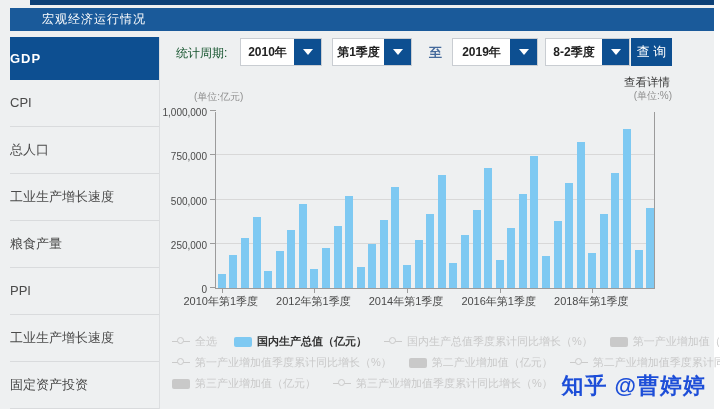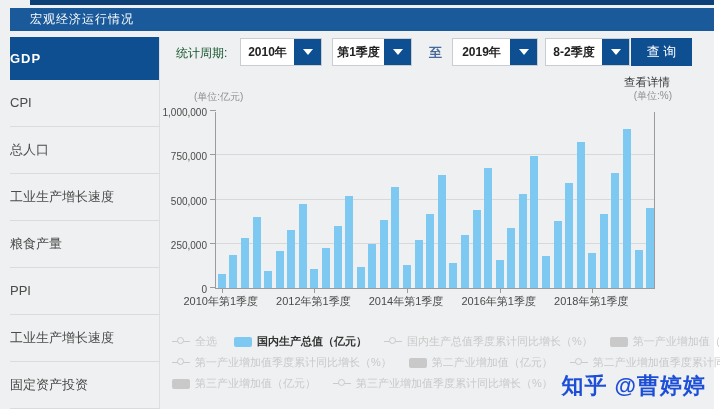--- a/index.html
+++ b/index.html
@@ -9,21 +9,21 @@
     background: #eef0f1;
     font-family: "Liberation Sans", "DejaVu Sans", sans-serif;
     overflow: hidden;
     color: #333;
   }
   .top-strip { position:absolute; left:30px; top:0; width:690px; height:5px; background:#0c4077; }
   .right-edge { position:absolute; right:0; top:0; width:6px; height:409px; background:#ffffff; }
   .titlebar {
     position:absolute; left:10px; top:8px; width:704px; height:23px;
     background:#1a5a9a; color:#fff; font-size:12px; line-height:23px;
-    padding-left:20px; letter-spacing:1px;
+    padding-left:32px; letter-spacing:1px;
   }
   
   .sidebar { position:absolute; left:10px; top:37px; width:150px; border-right:1px solid #dcdee0; }
   .side-item {
     height:47px; line-height:46px; font-size:13px; color:#4a4a4a;
     border-bottom:1px solid #d9dbdd; cursor:pointer; background:transparent;
   }
   .side-item.active {
     height:43px; line-height:43px; background:#0d4f91; color:#ffffff;
     font-weight:bold; border-bottom:none; letter-spacing:1px;
@@ -34,21 +34,21 @@
     position:absolute; top:38px; height:28px; background:#fff; border:1px solid #c9cdd2;
     display:flex; align-items:stretch; cursor:pointer;
   }
   .dd-text { flex:1; text-align:center; line-height:26px; font-size:12px; font-weight:bold; color:#222; }
   .dd-btn { width:27px; background:#0d4f91; display:flex; align-items:center; justify-content:center; }
   .caret { width:0; height:0; border-left:5px solid transparent; border-right:5px solid transparent; border-top:6px solid #fff; }
   .dd1 { left:240px; width:82px; } .dd2 { left:332px; width:80px; }
   .dd3 { left:452px; width:86px; } .dd4 { left:545px; width:85px; }
   .to-label { position:absolute; left:429px; top:44px; font-size:13px; color:#44699b; font-weight:bold; }
   .query-btn {
-    position:absolute; left:631px; top:38px; width:61px; height:28px; background:#0d4f91;
+    position:absolute; left:631px; top:38px; width:41px; height:28px; background:#0d4f91;
     color:#fff; font-size:13px; text-align:center; line-height:28px; border:none; cursor:pointer;
   }
   .details-link { position:absolute; right:50px; top:75px; font-size:11.5px; color:#3a3a3a; cursor:pointer; }
   .unit-right { position:absolute; right:48px; top:89px; font-size:10px; color:#8f8f8f; }
   .unit-left { position:absolute; left:194px; top:90px; font-size:10px; color:#8f8f8f; }
   
   .y-labels { position:absolute; left:141px; top:112px; width:70px; height:177px; }
   .y-labels div { position:absolute; right:4px; width:70px; text-align:right; font-size:10px; color:#4a4a4a; }
   .plot {
     position:absolute; left:215px; top:112px; width:440px; height:177px;

